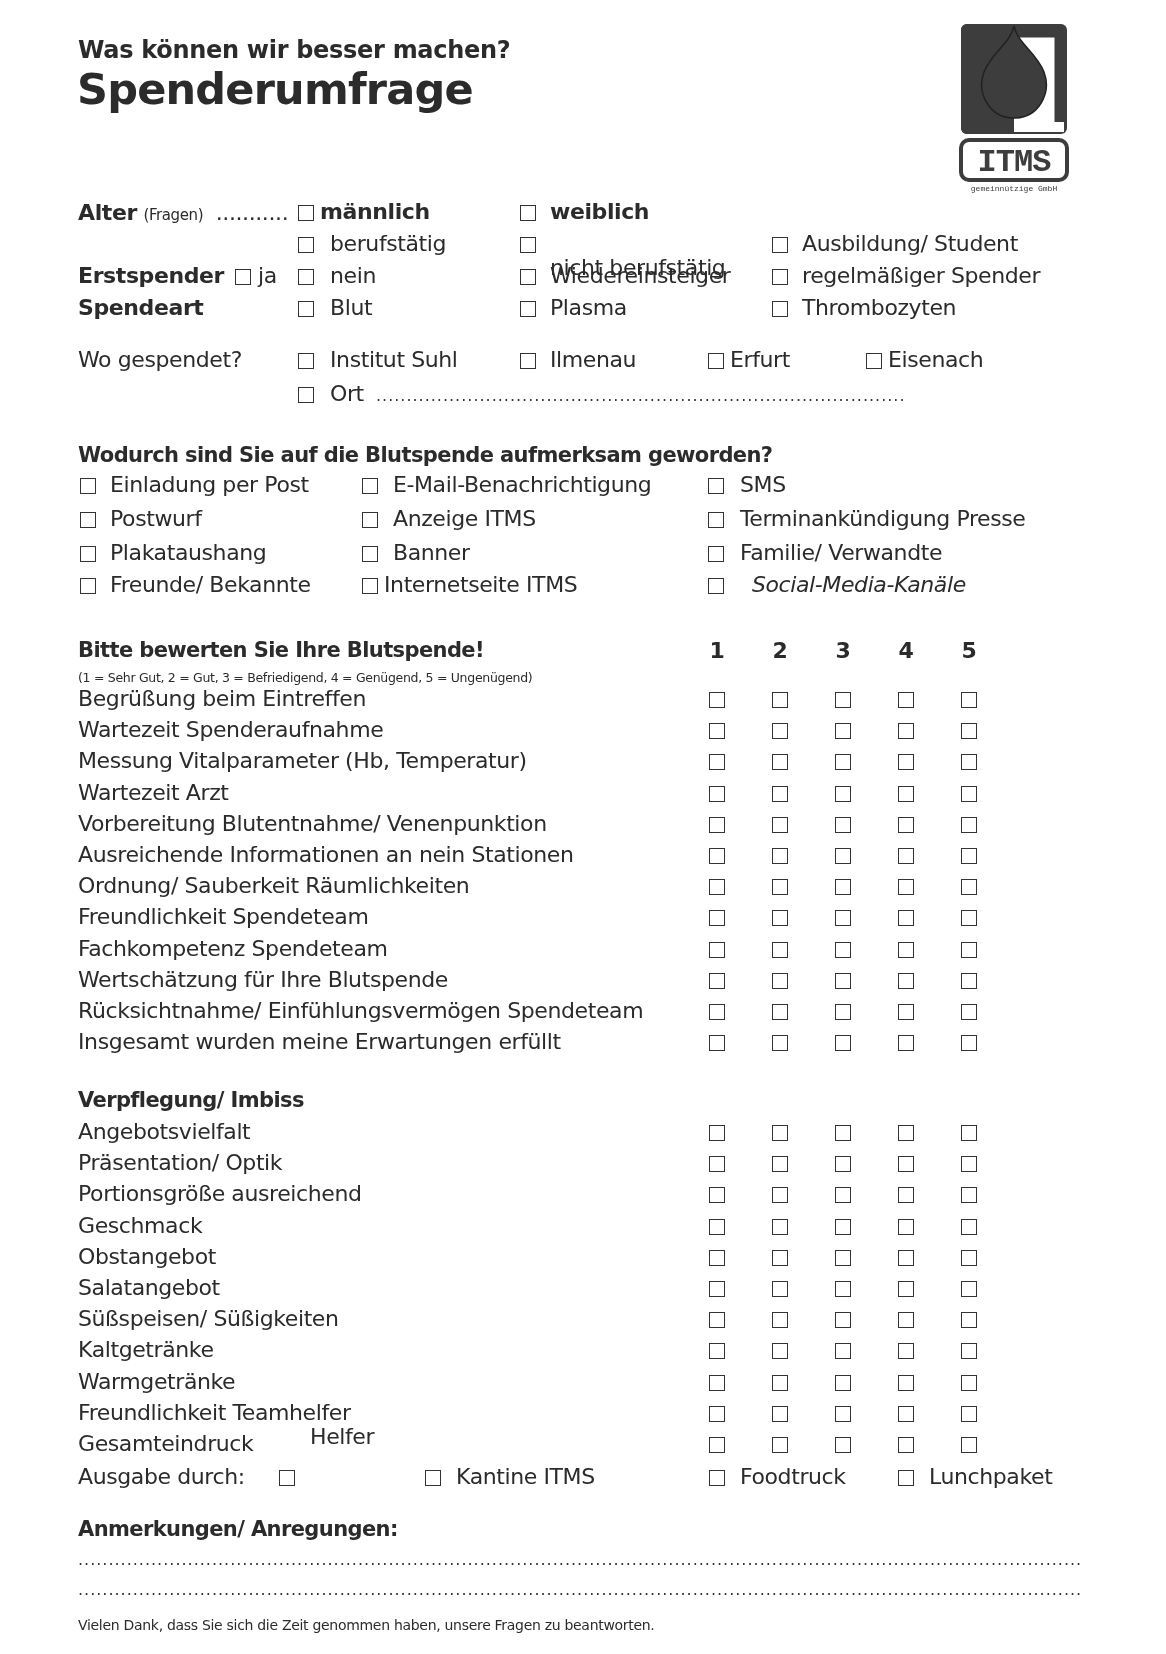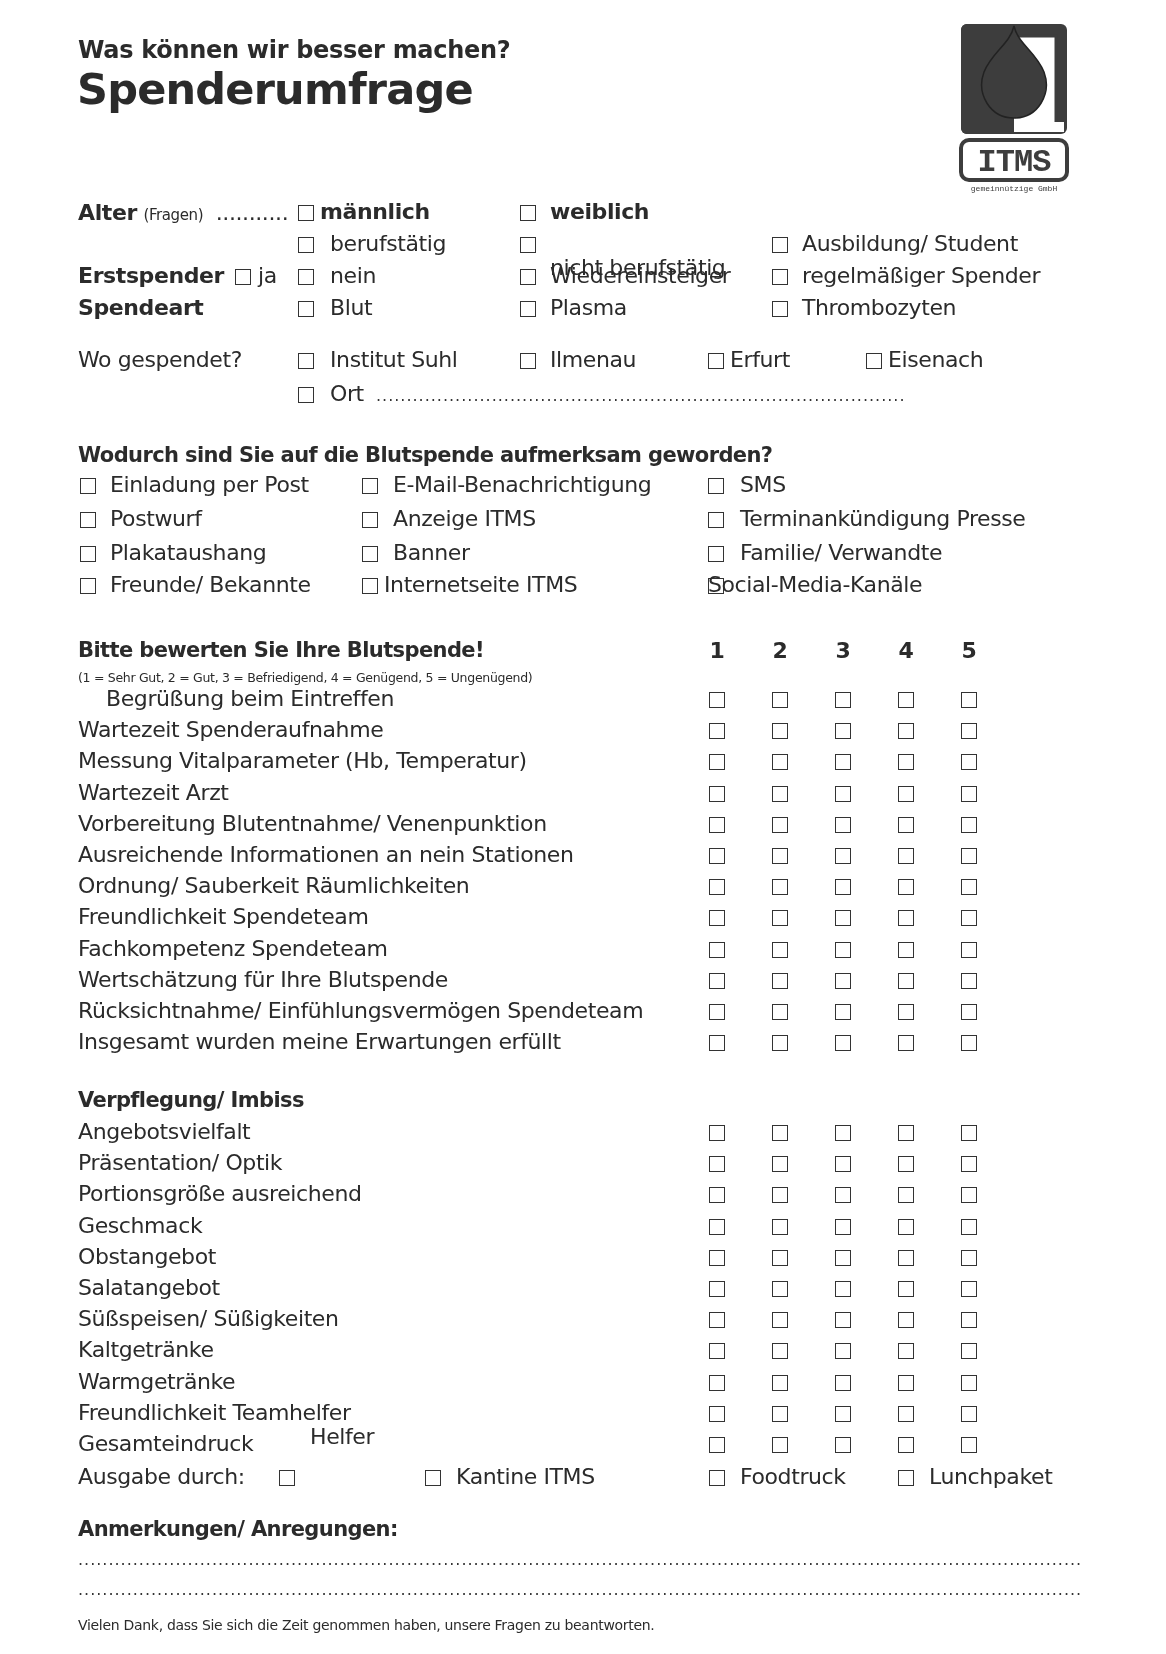--- a/index.html
+++ b/index.html
@@ -114,37 +114,37 @@
   <div class="cb" style="left:362px; top:546px;"></div>
   <div class="lbl" style="left:393px; top:540px;">Banner</div>
   <div class="cb" style="left:708px; top:546px;"></div>
   <div class="lbl" style="left:740px; top:540px;">Familie/ Verwandte</div>
 
   <div class="cb" style="left:80px; top:578px;"></div>
   <div class="lbl" style="left:110px; top:572px;">Freunde/ Bekannte</div>
   <div class="cb" style="left:362px; top:578px;"></div>
   <div class="lbl" style="left:384px; top:572px;">Internetseite ITMS</div>
   <div class="cb" style="left:708px; top:578px;"></div>
-  <div class="lbl" style="left:708px; top:572px;">Social-Media-Kanäle</div>
+  <div class="lbl" style="left:752px; top:572px;font-style:italic;">Social-Media-Kanäle</div>
 </div>
 
 <div class="lbl b" style="left:78px; top:638px; font-size:21px; letter-spacing:-0.6px;">Bitte bewerten Sie Ihre Blutspende!</div>
 <div class="abs tiny" style="left:78px; top:670px;">(1 = Sehr Gut, 2 = Gut, 3 = Befriedigend, 4 = Genügend, 5 = Ungenügend)</div>
 
 <div>
   <div class="lbl b" style="left:709px; top:638px; width:16px; text-align:center;">1</div>
   <div class="lbl b" style="left:772px; top:638px; width:16px; text-align:center;">2</div>
   <div class="lbl b" style="left:835px; top:638px; width:16px; text-align:center;">3</div>
   <div class="lbl b" style="left:898px; top:638px; width:16px; text-align:center;">4</div>
   <div class="lbl b" style="left:961px; top:638px; width:16px; text-align:center;">5</div>
 </div>
 
 <div id="rating-rows">
     <div>
-      <div class="lbl" style="left: 78px; top: 686px; margin-left: 28px;">Begrüßung beim Eintreffen</div>
+      <div class="lbl" style="left: 78px; top: 686px;">Begrüßung beim Eintreffen</div>
       <div class="cb" style="left: 709px; top: 692px;"></div>
       <div class="cb" style="left: 772px; top: 692px;"></div>
       <div class="cb" style="left: 835px; top: 692px;"></div>
       <div class="cb" style="left: 898px; top: 692px;"></div>
       <div class="cb" style="left: 961px; top: 692px;"></div>
     </div>
     <div>
       <div class="lbl" style="left: 78px; top: 717.2px;">Wartezeit Spenderaufnahme</div>
       <div class="cb" style="left: 709px; top: 723.2px;"></div>
       <div class="cb" style="left: 772px; top: 723.2px;"></div>

